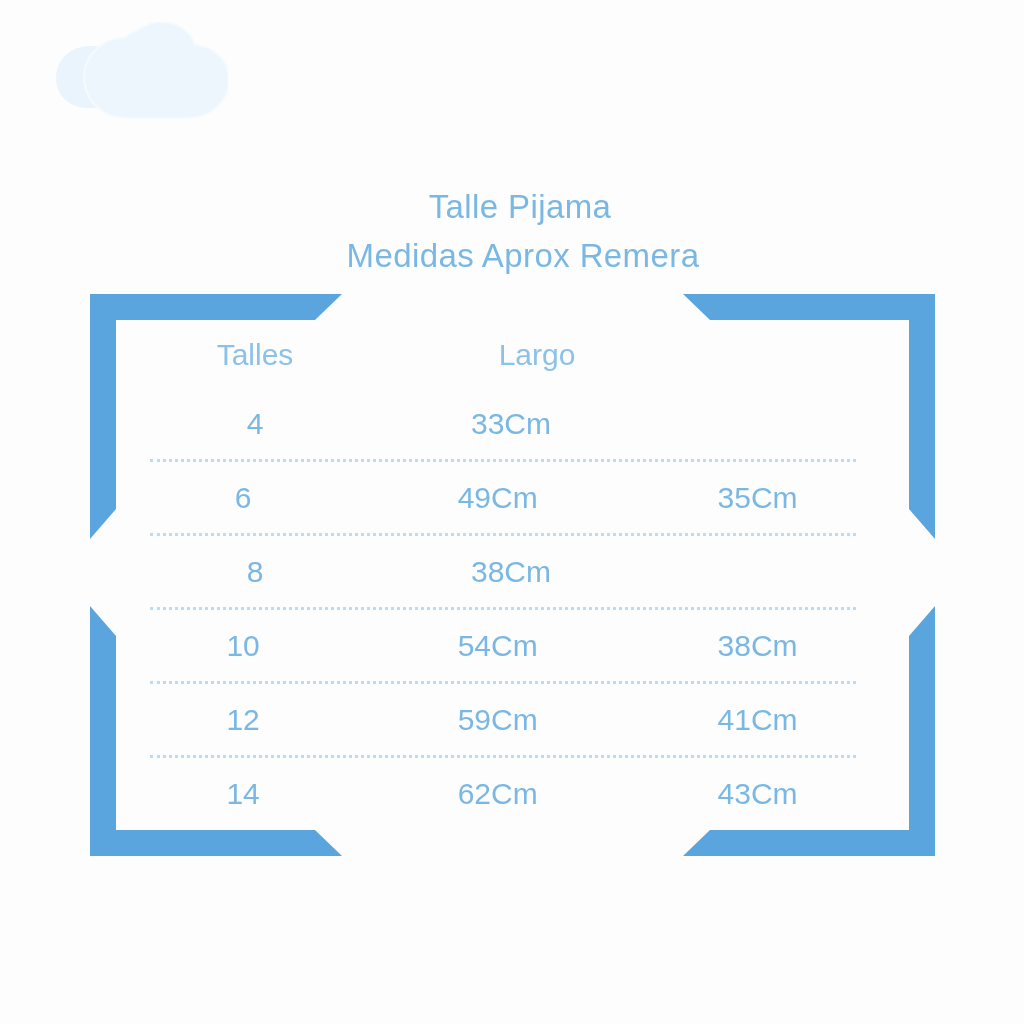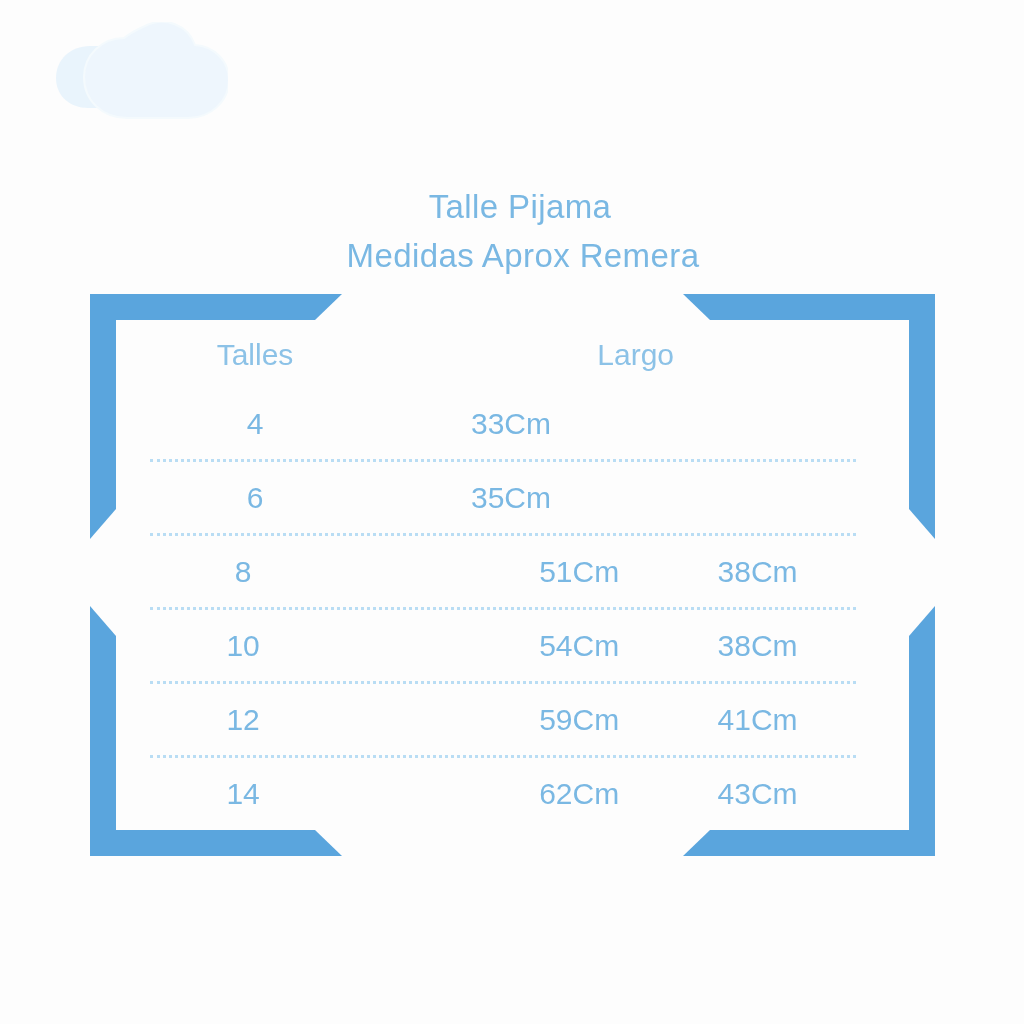--- a/index.html
+++ b/index.html
@@ -192,21 +192,21 @@
     gap: 40px;
   }
   .trow.header { height: 66px; }
   .cell {
     color: #7ab8e3;
     font-size: 30px;
     font-weight: 400;
     text-align: center;
   }
   .cell.c1 { width: 210px; }
-  .cell.c2 { width: 274px; text-align: right; }
+  .cell.c2 { width: 274px; }
   .cell.c3 { width: 222px; }
   .trow.header .cell { font-size: 30px; color: #8cc2e7; }
 
   .divider {
     height: 0;
     border-top: 3px dotted #b9ddf4;
     width: 706px;
   }
 </style>
 </head>
@@ -239,27 +239,27 @@
   </div>
 
   <div class="trow">
     <div class="cell c1">4</div>
     <div class="cell c3">33Cm</div>
   </div>
   <div class="divider"></div>
 
   <div class="trow">
     <div class="cell c1">6</div>
+    <div class="cell c2">49Cm</div>
     <div class="cell c3">35Cm</div>
   </div>
   <div class="divider"></div>
 
   <div class="trow">
     <div class="cell c1">8</div>
-    <div class="cell c2">51Cm</div>
     <div class="cell c3">38Cm</div>
   </div>
   <div class="divider"></div>
 
   <div class="trow">
     <div class="cell c1">10</div>
     <div class="cell c2">54Cm</div>
     <div class="cell c3">38Cm</div>
   </div>
   <div class="divider"></div>

